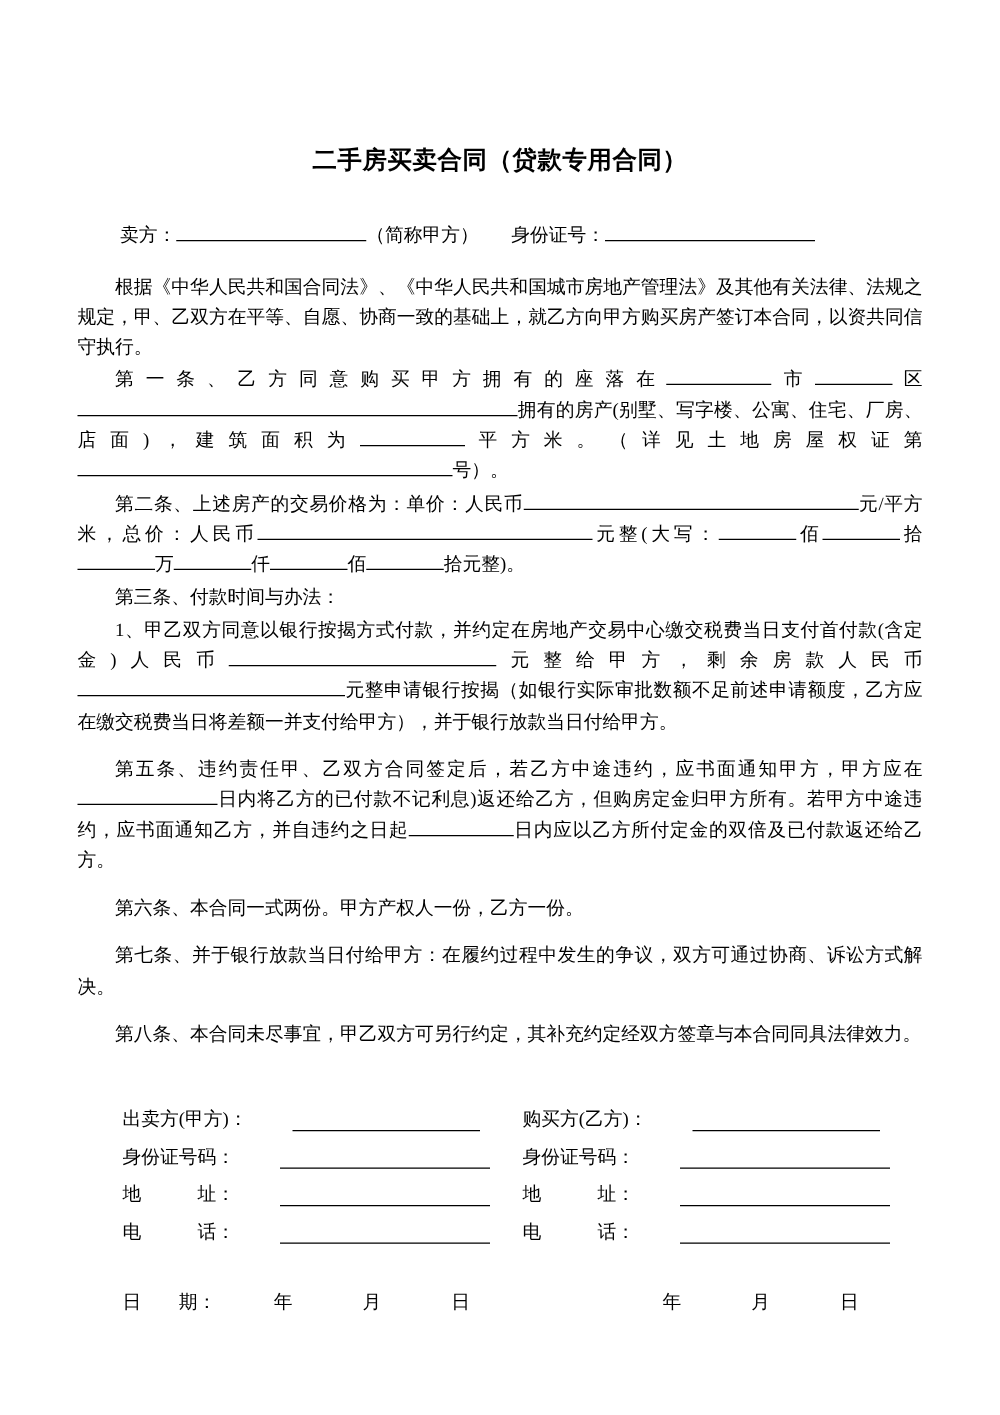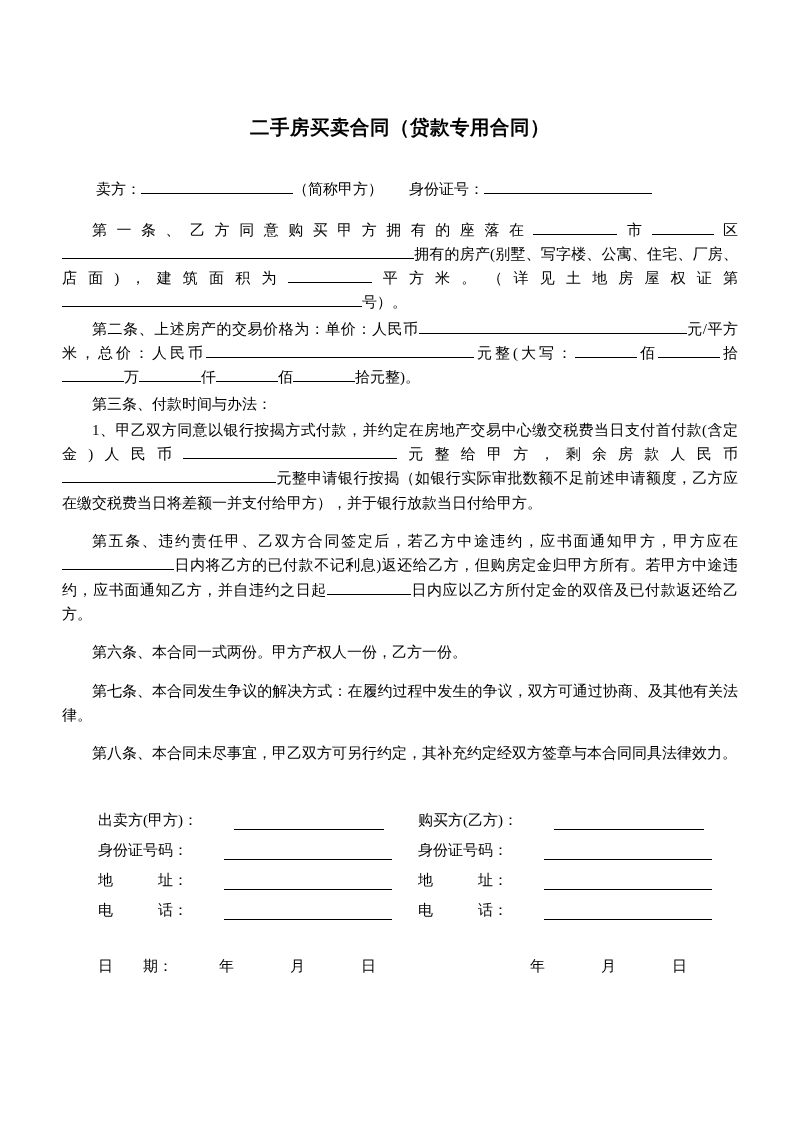--- a/index.html
+++ b/index.html
@@ -107,35 +107,36 @@
 
 <div class="page">
 
   <div class="doc-title">二手房买卖合同（贷款专用合同）</div>
 
   <div class="party-line">
     <span class="seg">卖方：</span><span class="ul-s ul-150"></span><span class="seg">（简称甲方）</span><span class="gap-sm"></span><span class="seg">身份证号：</span><span class="ul-s ul-160"></span>
   </div>
 
 
+  <p class="body">根据《中华人民共和国合同法》、《中华人民共和国城市房地产管理法》及其他有关法律、法规之规定，甲、乙双方在平等、自愿、协商一致的基础上，就乙方向甲方购买房产签订本合同，以资共同信守执行。</p>
 
   <p class="body"><span>第一条、乙方同意购买甲方拥有的座落在</span><span class="u u36"></span><span>市</span><span class="u u28"></span><span>区</span><span class="u u230"></span><span>拥有的房产(别墅、写字楼、公寓、住宅、厂房、店面)，建筑面积为</span><span class="u u36"></span><span>平方米。（详见土地房屋权证第</span><span class="u u200"></span><span>号）。</span></p>
 
   <p class="body"><span>第二条、上述房产的交易价格为：单价：人民币</span><span class="u u140"></span><span>元/平方米，总价：人民币</span><span class="u u140"></span><span>元整(大写：</span><span class="u u28"></span><span>佰</span><span class="u u28"></span><span>拾</span><span class="u u28"></span><span>万</span><span class="u u28"></span><span>仟</span><span class="u u28"></span><span>佰</span><span class="u u28"></span><span>拾</span><span>元整)。</span></p>
 
   <p class="body">第三条、付款时间与办法：</p>
 
   <p class="body"><span>1、甲乙双方同意以银行按揭方式付款，并约定在房地产交易中心缴交税费当日支付首付款(含定金)人民币</span><span class="u u100"></span><span>元整给甲方，剩余房款人民币</span><span class="u u100"></span><span>元整申请银行按揭（如银行实际审批数额不足前述申请额度，乙方应在缴交税费当日将差额一并支付给甲方），并于银行放款当日付给甲方。</span></p>
 
 
   <p class="body spaced"><span>第五条、违约责任甲、乙双方合同签定后，若乙方中途违约，应书面通知甲方，甲方应在</span><span class="u u50"></span><span>日内将乙方的已付款不记利息)返还给乙方，但购房定金归甲方所有。若甲方中途违约，应书面通知乙方，并自违约之日起</span><span class="u u36"></span><span>日内应以乙方所付定金的双倍及已付款返还给乙方。</span></p>
 
   <p class="body spaced">第六条、本合同一式两份。甲方产权人一份，乙方一份。</p>
 
-  <p class="body spaced">第七条、本合同发生争议的解决方式：在履约过程中发生的争议，双方可通过协商、及其他有关法律。</p>
+  <p class="body spaced">第七条、并于银行放款当日付给甲方：在履约过程中发生的争议，双方可通过协商、诉讼方式解决。</p>
 
   <p class="body spaced">第八条、本合同未尽事宜，甲乙双方可另行约定，其补充约定经双方签章与本合同同具法律效力。</p>
 
   <div class="sign-block">
     <div class="sign-col">
       <div class="sign-row">
         <span class="sign-label">出卖方(甲方)：</span>
           <span class="sign-rule r150"></span>
       </div>
       <div class="sign-row">

